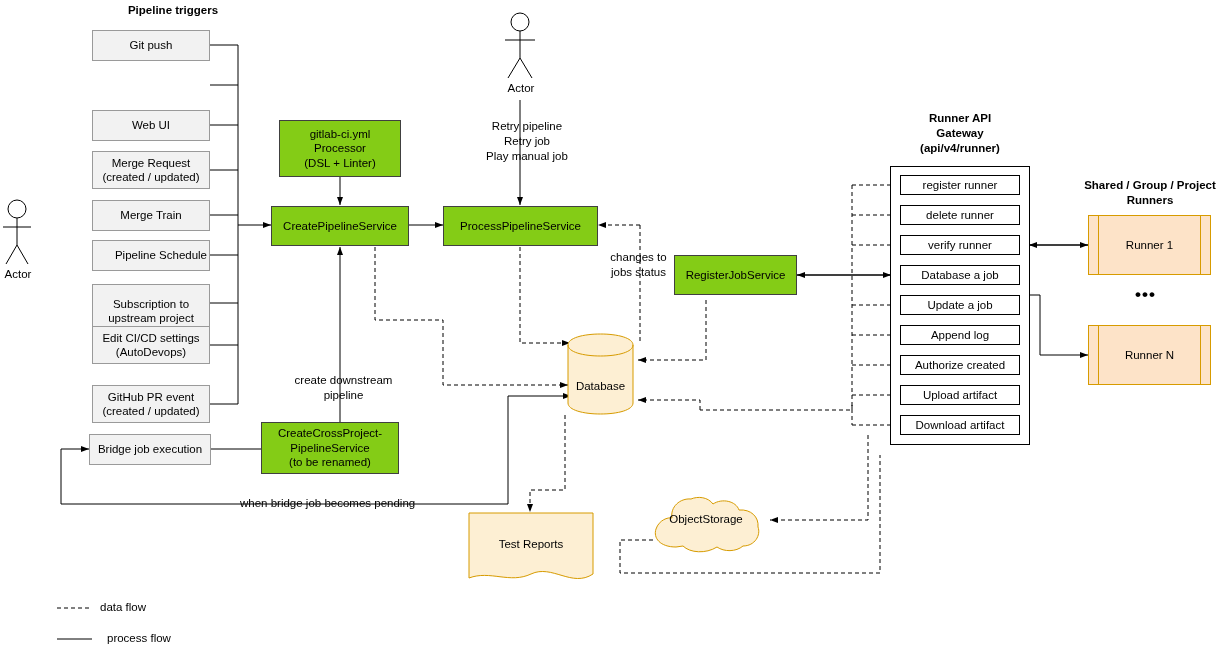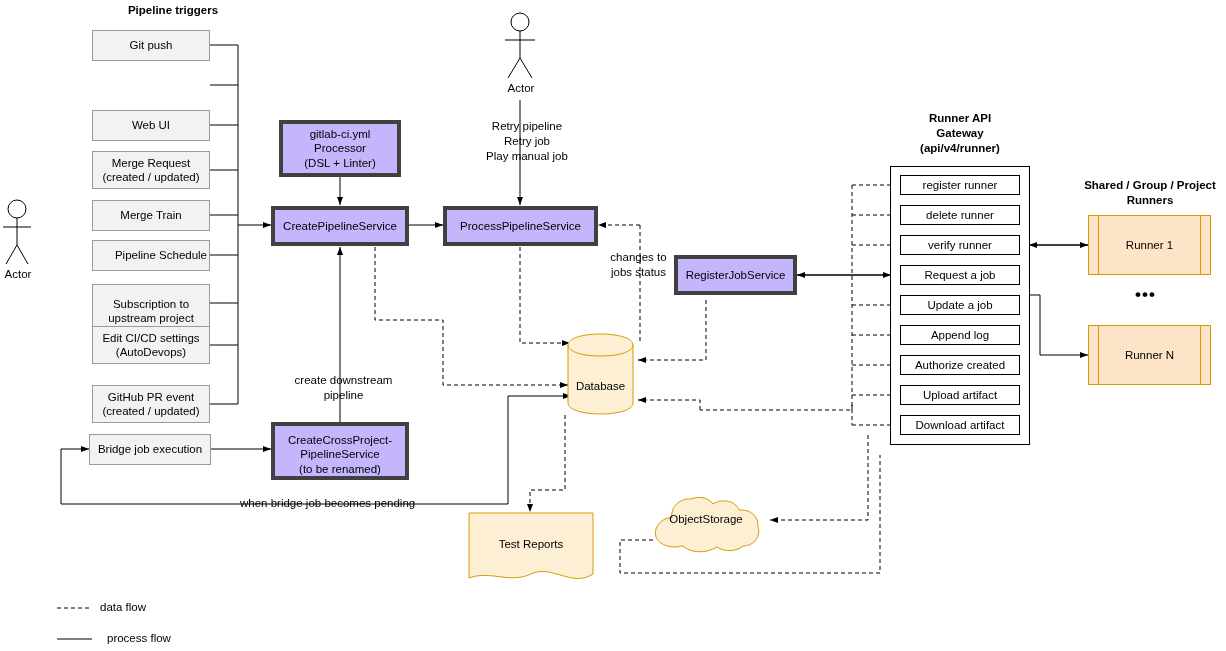--- a/index.html
+++ b/index.html
@@ -36,22 +36,22 @@
     font-size: 11.5px;
     line-height: 1.25;
     white-space: pre-line;
   }
   .trigger {
     background: #f2f2f2;
     border: 1px solid #9a9a9a;
     font-size: 11.5px;
   }
   .orange {
-    background: #c4b5fd;
-    border: 4px solid #404040;
+    background: #84cc16;
+    border: 1px solid #404040;
   }
   .runner-label {
     position: absolute;
     font-size: 11.5px;
     text-align: center;
     white-space: pre-line;
     line-height: 1.3;
   }
   .bold-label {
     font-weight: bold;
@@ -236,21 +236,21 @@
   <div class="node trigger" style="left:89px; top:434px; width:122px; height:31px;"><span>Bridge job execution</span></div>
 
   <div class="node orange" style="left:279px; top:120px; width:122px; height:57px;"><span>gitlab-ci.yml
 Processor
 (DSL + Linter)</span></div>
 
   <div class="node orange" style="left:271px; top:206px; width:138px; height:40px;"><span>CreatePipelineService</span></div>
 
   <div class="node orange" style="left:443px; top:206px; width:155px; height:40px;"><span>ProcessPipelineService</span></div>
 
-  <div class="node orange" style="left:271px; top:422px; width:138px; height:58px;align-items:flex-end;"><span>CreateCrossProject-
+  <div class="node orange" style="left:261px; top:422px; width:138px; height:52px;"><span>CreateCrossProject-
 PipelineService
 (to be renamed)</span></div>
 
   <div class="node orange" style="left:674px; top:255px; width:123px; height:40px;"><span>RegisterJobService</span></div>
 
   <div style="position:absolute; left:567px; top:333px; width:67px; height:82px;">
     <svg width="67" height="82" viewBox="0 0 67 82">
       <path d="M1,12 C1,5 16,1 33.5,1 C51,1 66,5 66,12 L66,70 C66,77 51,81 33.5,81 C16,81 1,77 1,70 Z" fill="#fdefd3" stroke="#d79b00"></path>
       <path d="M1,12 C1,19 16,23 33.5,23 C51,23 66,19 66,12" fill="none" stroke="#d79b00"></path>
     </svg>
@@ -279,21 +279,21 @@
   <div class="gw-item" style="left:900px; top:175px; width:120px; height:20px;">
       <span>register runner</span>
     </div>
   <div class="gw-item" style="left:900px; top:205px; width:120px; height:20px;">
       <span>delete runner</span>
     </div>
   <div class="gw-item" style="left:900px; top:235px; width:120px; height:20px;">
       <span>verify runner</span>
     </div>
   <div class="gw-item" style="left:900px; top:265px; width:120px; height:20px;">
-      <span>Request a job</span>
+      <span>Database a job</span>
     </div>
   <div class="gw-item" style="left:900px; top:295px; width:120px; height:20px;">
       <span>Update a job</span>
     </div>
   <div class="gw-item" style="left:900px; top:325px; width:120px; height:20px;">
       <span>Append log</span>
     </div>
   <div class="gw-item" style="left:900px; top:355px; width:120px; height:20px;">
       <span>Authorize created</span>
     </div>

